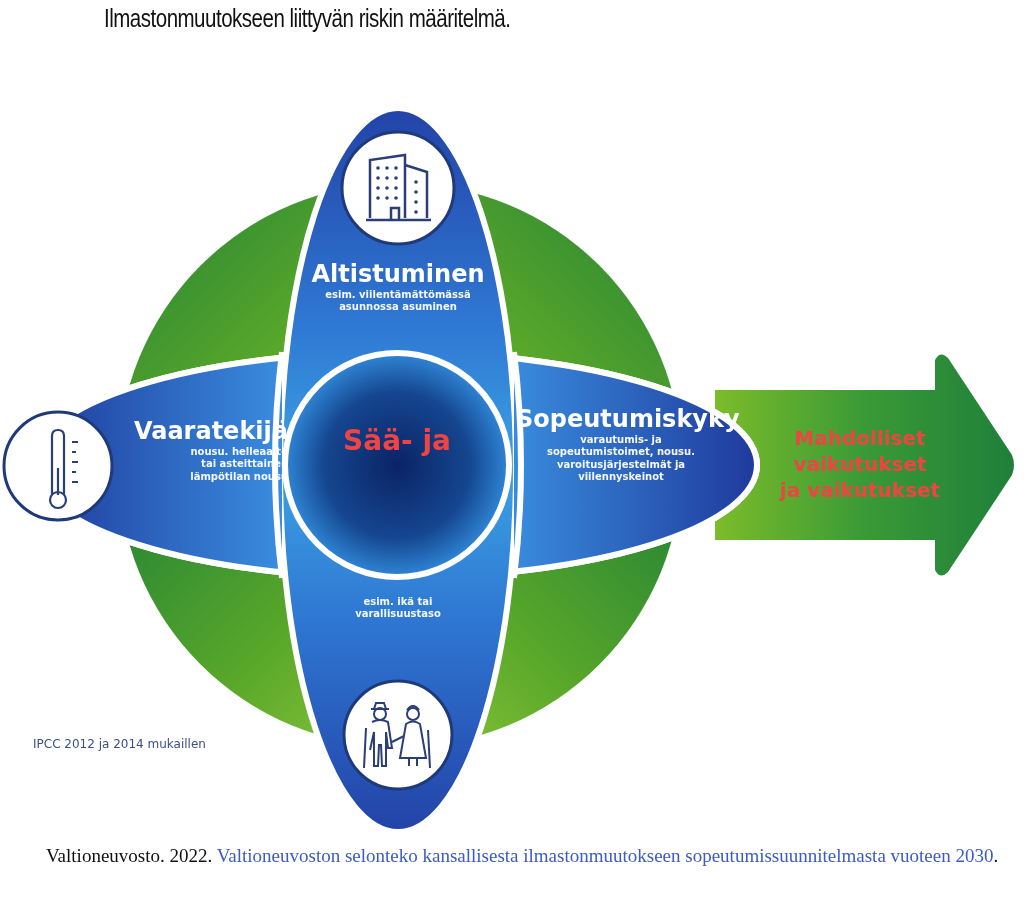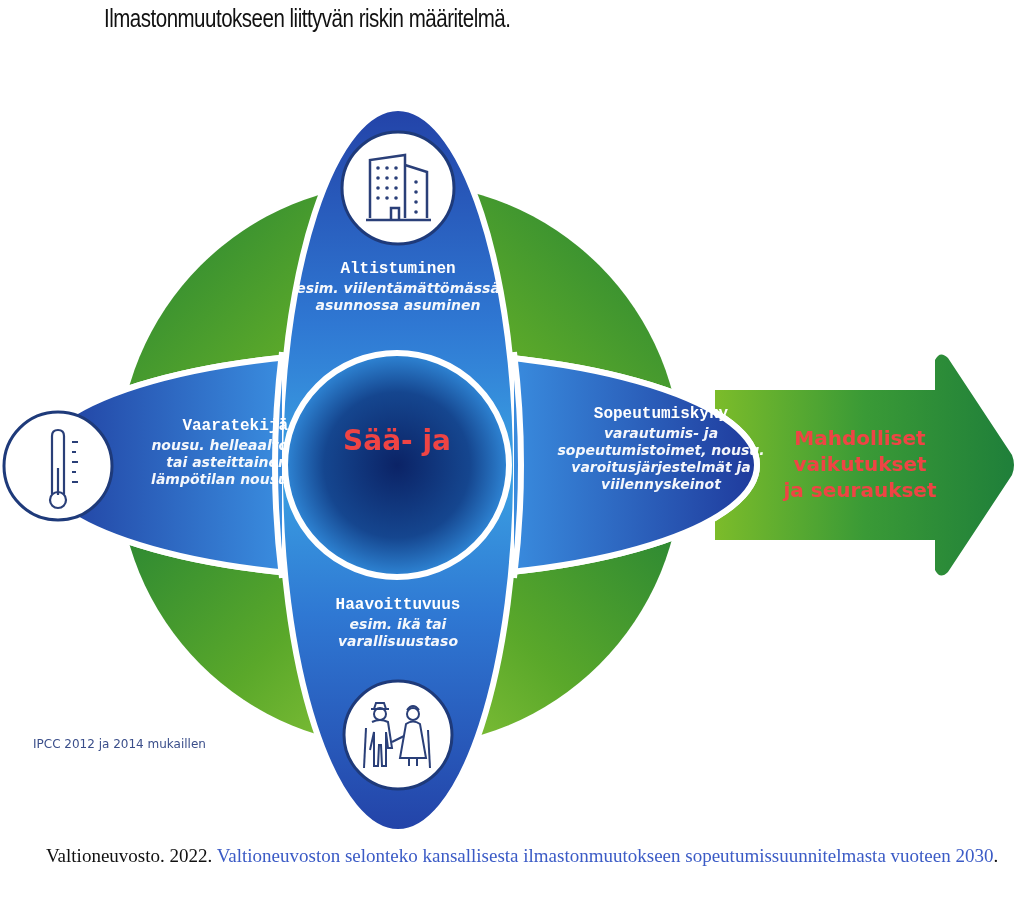--- a/index.html
+++ b/index.html
@@ -1,21 +1,21 @@
 <!DOCTYPE html>
 <html><head>
 <meta charset="utf-8">
 <style>
   html, body { margin:0; padding:0; background:#ffffff; }
   body { width:1024px; height:909px; position:relative; overflow:hidden; font-family:"DejaVu Sans", sans-serif; }
   .page-title { position:absolute; left:104px; top:4px; font-family:"Liberation Sans Narrow","Liberation Sans", sans-serif; font-size:25px; color:#111; letter-spacing:-0.6px; transform:scaleX(0.82); transform-origin:left top; white-space:nowrap; }
   .diagram { position:absolute; left:0; top:0; width:1024px; height:909px; }
   .lbl { position:absolute; color:#ffffff; text-align:center; font-weight:bold; line-height:1.22; }
-  .lbl .h { font-size:16px; display:block;font-family:Liberation Mono, monospace; }
-  .lbl .s { font-size:14px; display:block; font-weight:bold; opacity:0.95;font-style:italic; }
+  .lbl .h { font-size:24px; display:block; }
+  .lbl .s { font-size:10px; display:block; font-weight:bold; opacity:0.95; }
   .center-lbl { position:absolute; left:297px; top:423px; width:200px; text-align:center; color:#ef4444; font-size:28px; font-weight:bold; line-height:1.25; }
   .arrow-lbl { position:absolute; left:770px; top:425px; width:180px; text-align:center; color:#ef4444; font-size:20px; font-weight:bold; line-height:1.3; }
   .credit { position:absolute; left:33px; top:737px; font-size:12px; color:#3a4e8a; }
   .citation { position:absolute; left:46px; top:843px; width:980px; font-family:Liberation Serif, serif; font-size:19px; line-height:1.42; color:#111; }
   .citation .link { color:#3b5bc6; cursor:pointer; }
 </style>
 </head>
 <body>
 
 <div class="page-title">Ilmastonmuutokseen liittyvän riskin määritelmä.</div>
@@ -150,38 +150,37 @@
   <span class="s">asunnossa asuminen</span>
 </div>
 
 <div class="lbl" style="left:118px; top:417px; width:170px;text-align:right;">
   <span class="h">Vaaratekijä</span>
   <span class="s">nousu. helleaalto</span>
   <span class="s">tai asteittainen</span>
   <span class="s">lämpötilan nousu</span>
 </div>
 
-<div class="lbl" style="left:516px; top:405px; width:210px;margin-left:40px;">
+<div class="lbl" style="left:516px; top:405px; width:210px;">
   <span class="h">Sopeutumiskyky</span>
   <span class="s">varautumis- ja</span>
   <span class="s">sopeutumistoimet, nousu.</span>
   <span class="s">varoitusjärjestelmät ja</span>
   <span class="s">viilennyskeinot</span>
 </div>
 
 <div class="lbl" style="left:300px; top:596px; width:196px;">
-  <span class="h">Haavoittuvuus</span>
   <span class="s">esim. ikä tai</span>
   <span class="s">varallisuustaso</span>
 </div>
 
 <div class="arrow-lbl">
   <span>Mahdolliset</span><br>
   <span>vaikutukset</span><br>
-  <span>ja seuraukset</span>
+  <span>ja vaikutukset</span>
 </div>
 
 <div class="credit">IPCC 2012 ja 2014 mukaillen</div>
 
 <div class="citation">
   <span>Valtioneuvosto. 2022.</span>
   <span class="link">Valtioneuvoston selonteko kansallisesta ilmastonmuutokseen sopeutumissuunnitelmasta vuoteen 2030</span><span>.</span>
 </div>
 
 </body></html>

